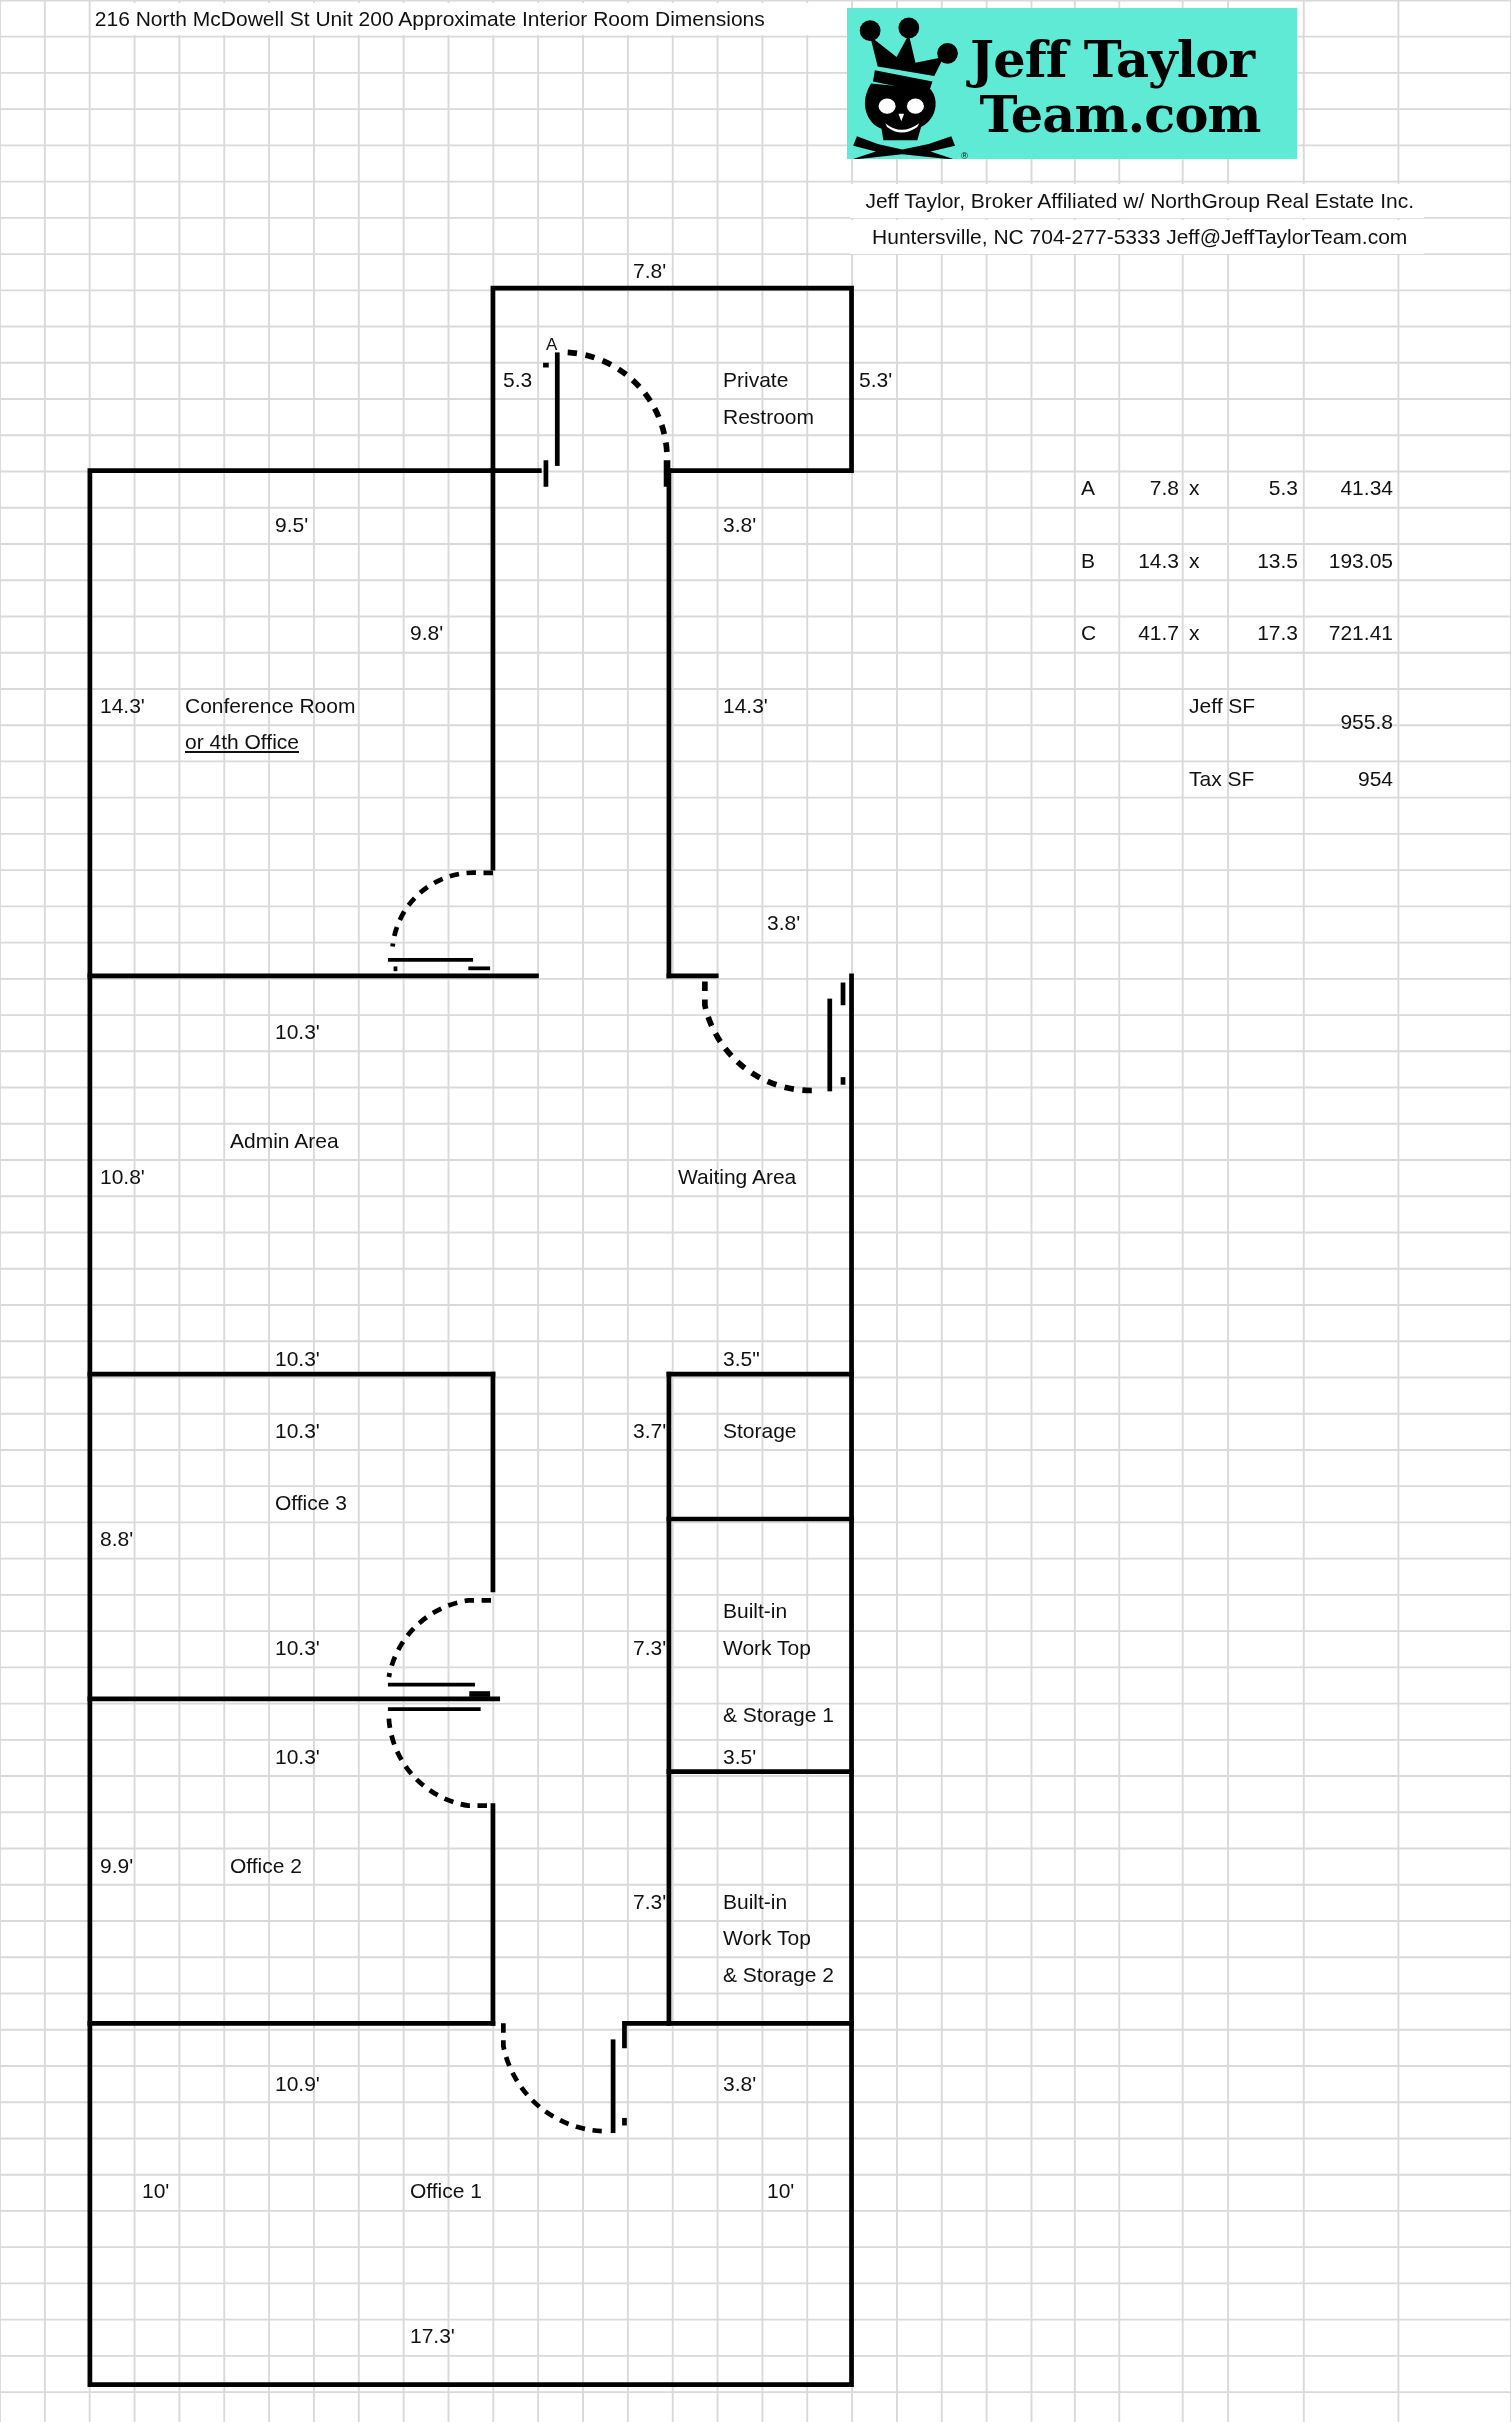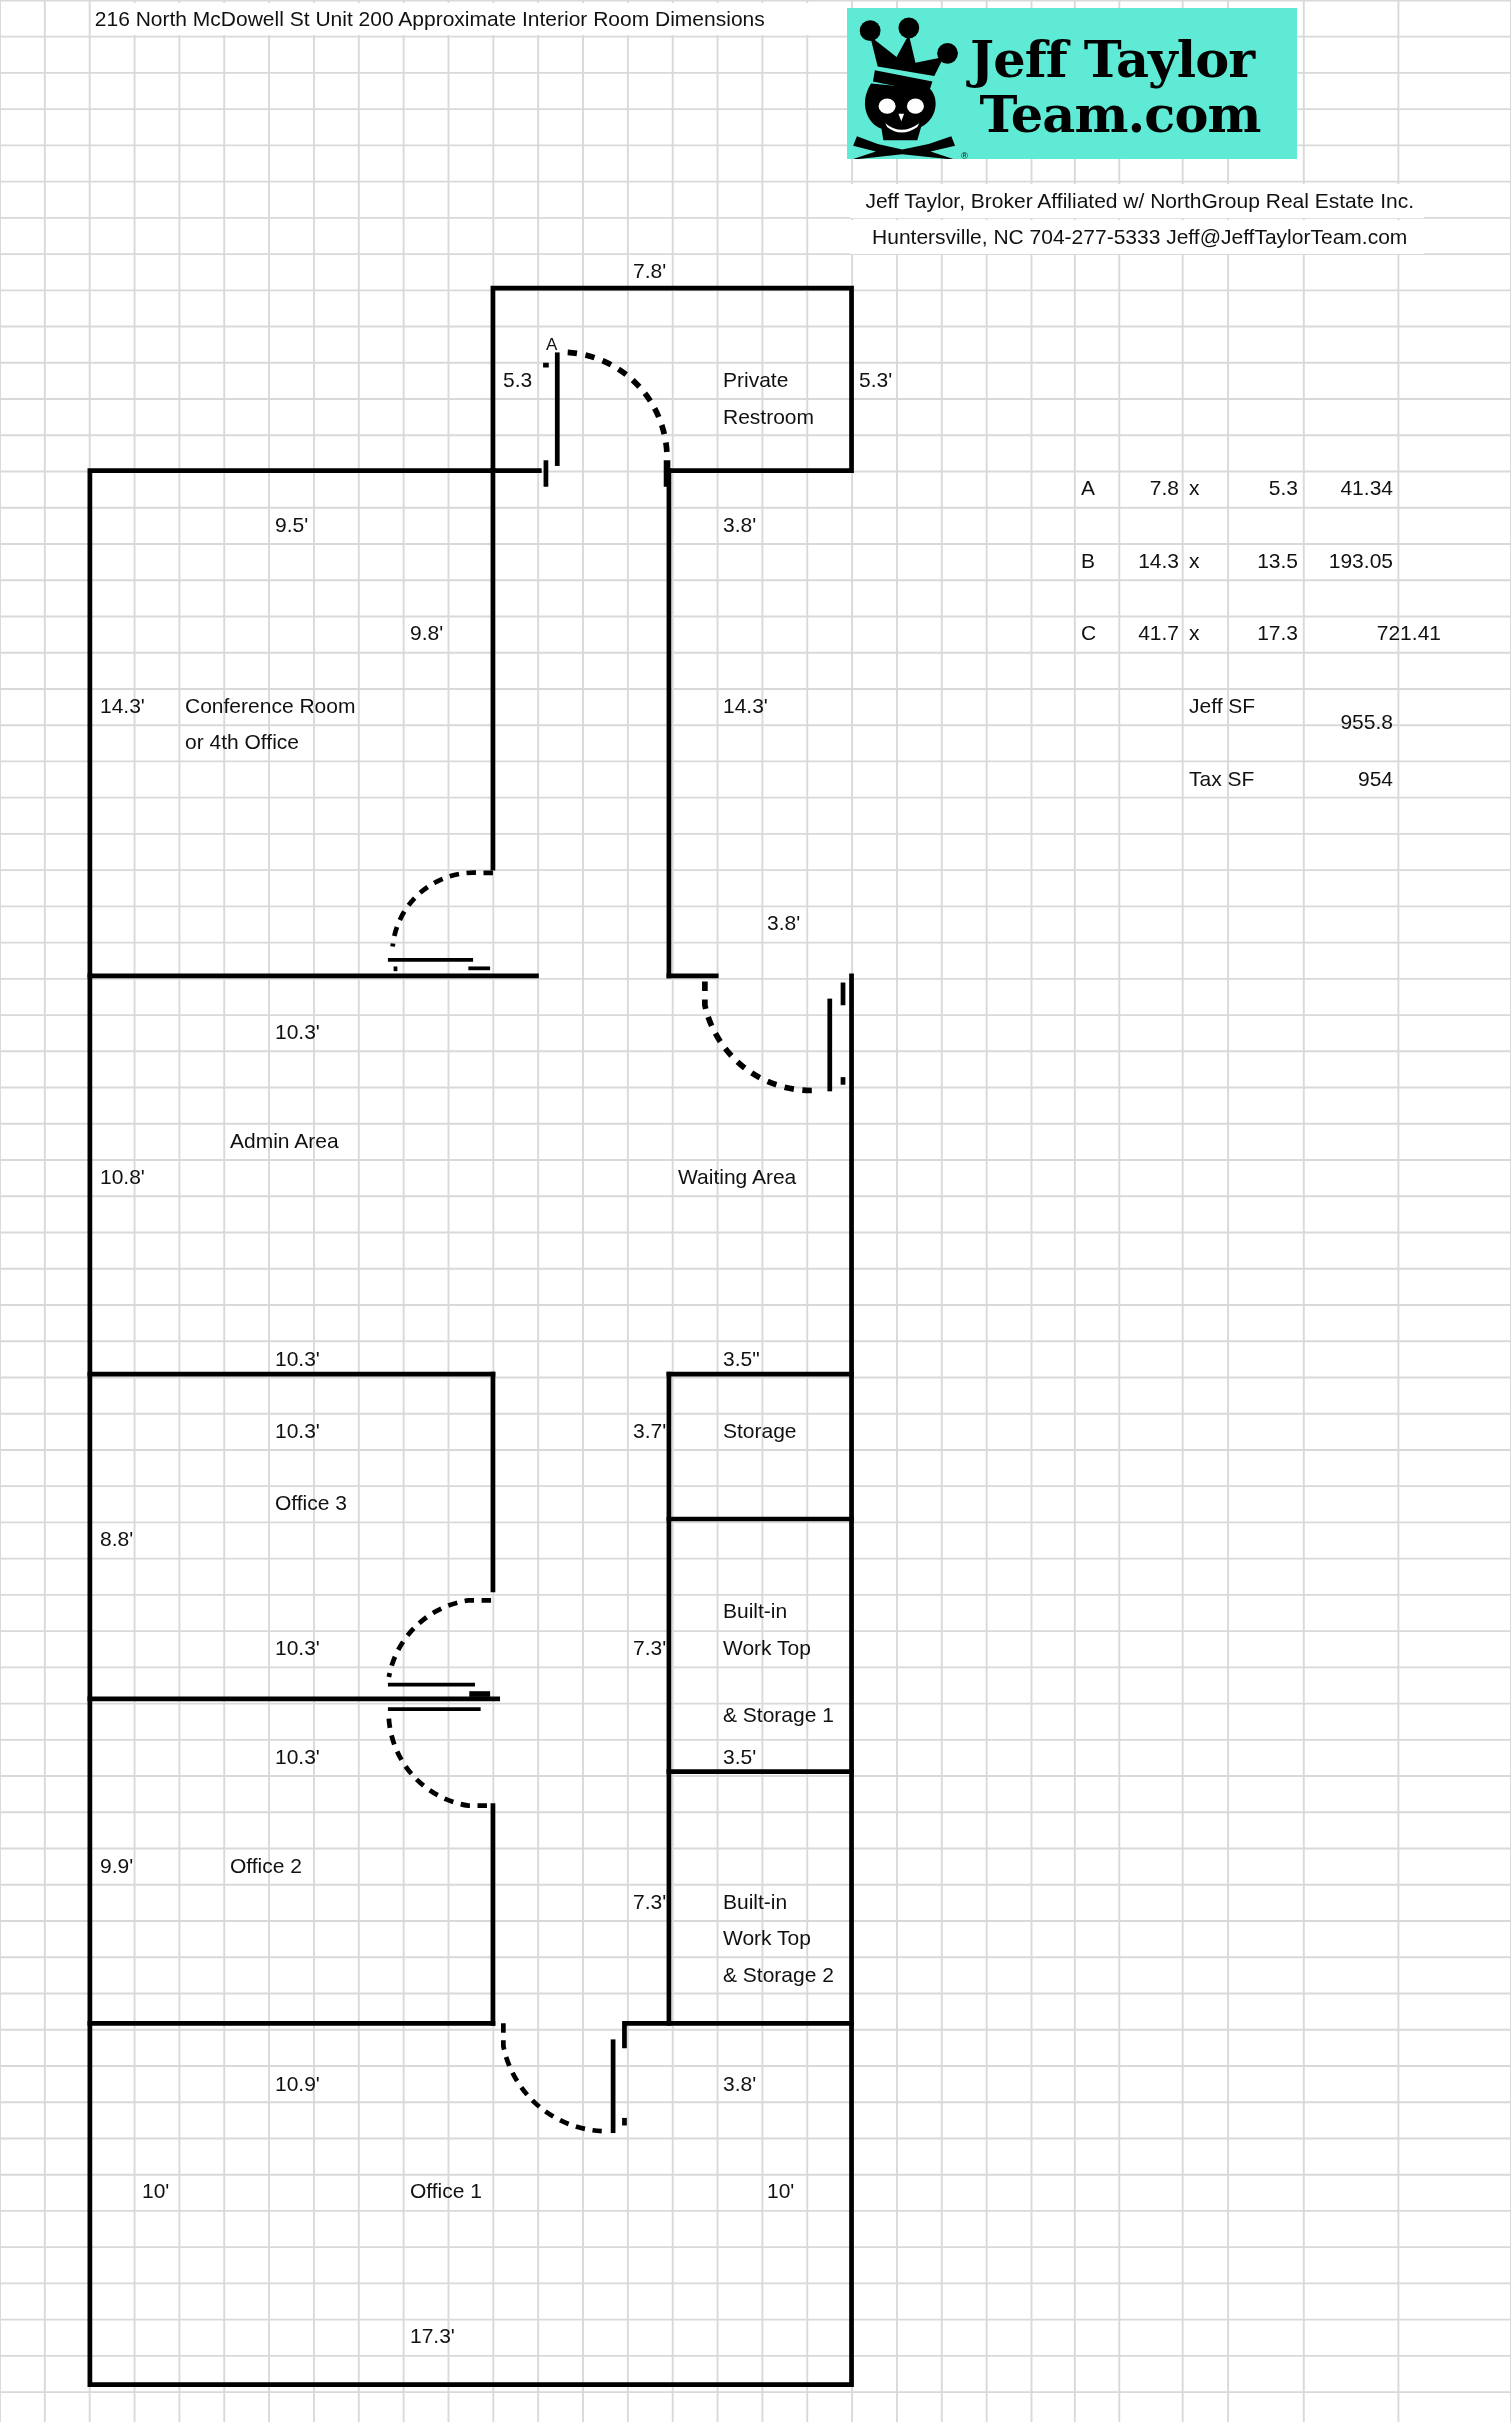--- a/index.html
+++ b/index.html
@@ -209,21 +209,21 @@
 <div class="t" style="left:633px;top:259px;">7.8'</div>
 <div class="t" style="left:503px;top:368px;">5.3</div>
 <div class="t" style="left:859px;top:368px;">5.3'</div>
 <div class="t" style="left:723px;top:368px;">Private</div>
 <div class="t" style="left:723px;top:405px;">Restroom</div>
 
 <div class="t" style="left:275px;top:513px;">9.5'</div>
 <div class="t" style="left:410px;top:621px;">9.8'</div>
 <div class="t" style="left:100px;top:694px;">14.3'</div>
 <div class="t" style="left:185px;top:694px;">Conference Room</div>
-<div class="t" style="left:185px;top:730px;">or 4th Office</div>
+<div class="t" style="left:185px;top:730px;text-decoration:underline;">or 4th Office</div>
 
 <div class="t" style="left:723px;top:513px;">3.8'</div>
 <div class="t" style="left:723px;top:694px;">14.3'</div>
 <div class="t" style="left:767px;top:911px;">3.8'</div>
 
 <div class="t" style="left:275px;top:1020px;">10.3'</div>
 <div class="t" style="left:230px;top:1129px;">Admin Area</div>
 <div class="t" style="left:100px;top:1165px;">10.8'</div>
 <div class="t" style="left:275px;top:1347px;">10.3'</div>
 
@@ -273,20 +273,20 @@
     <div class="t num" style="left:1120px;width:59px;top:549px;">14.3</div>
     <div class="t" style="left:1189px;top:549px;">x</div>
     <div class="t num" style="left:1228px;width:70px;top:549px;">13.5</div>
     <div class="t num" style="left:1304px;width:89px;top:549px;">193.05</div>
   </div>
   <div>
     <div class="t" style="left:1081px;top:621px;">C</div>
     <div class="t num" style="left:1120px;width:59px;top:621px;">41.7</div>
     <div class="t" style="left:1189px;top:621px;">x</div>
     <div class="t num" style="left:1228px;width:70px;top:621px;">17.3</div>
-    <div class="t num" style="left:1304px;width:89px;top:621px;padding-left:48px;">721.41</div>
+    <div class="t num" style="left:1304px;width:89px;top:621px;">721.41</div>
   </div>
   <div class="t" style="left:1189px;top:694px;">Jeff SF</div>
   <div class="t num" style="left:1304px;width:89px;top:666px;margin-top:44px;">955.8</div>
   <div class="t" style="left:1189px;top:767px;">Tax SF</div>
   <div class="t num" style="left:1304px;width:89px;top:767px;">954</div>
 </div>
 
 
 </body></html>

